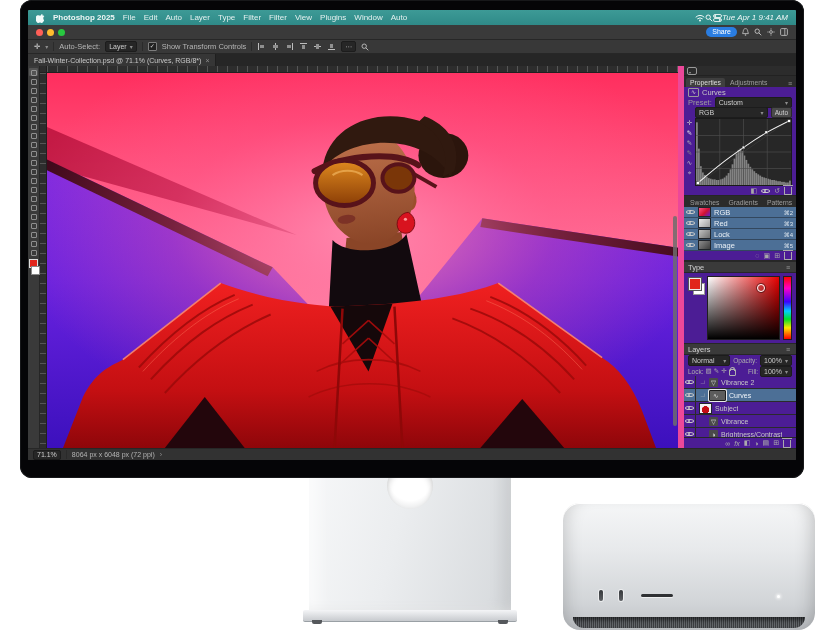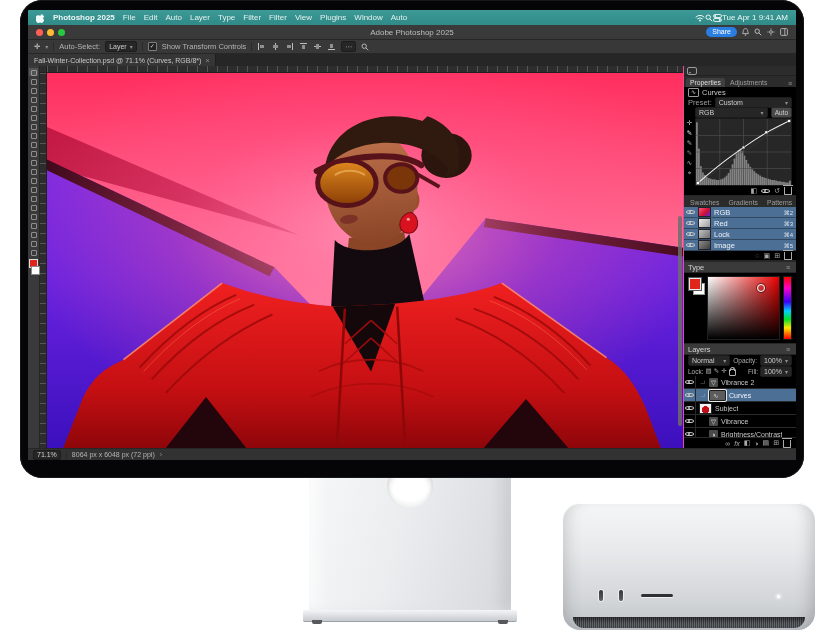--- a/index.html
+++ b/index.html
@@ -9,41 +9,41 @@
   
   .stand{position:absolute;left:309px;top:446px;width:202px;height:166px;
     background:linear-gradient(105deg,#f7f8f9 0%,#ebedef 45%,#d6d9dc 100%);
     box-shadow:inset -10px 0 14px rgba(0,0,0,.07), inset 10px 0 14px rgba(255,255,255,.55);}
   .stand-base{position:absolute;left:303px;top:610px;width:214px;height:11px;border-radius:2px;
     background:linear-gradient(#f4f5f7, #c7cace);border-bottom:1px solid #9aa0a5;}
   .stand-foot{position:absolute;top:620px;width:10px;height:4px;background:#55585c;border-radius:0 0 2px 2px;}
   .cable-hole{position:absolute;left:387px;top:463px;width:46px;height:46px;border-radius:50%;
     background:radial-gradient(circle at 50% 38%, #ffffff 55%, #e9eaeb 80%, #dcdee0 100%);
     box-shadow:inset 0 5px 6px rgba(0,0,0,.18);}
-  .display{position:absolute;left:20px;top:0;width:784px;height:478px;background:#050507;border-radius:22px;
+  .display{position:absolute;left:20px;top:0;width:784px;height:478px;background:#050507;border-radius:12px;
     box-shadow:inset 0 0 0 1px #17181a;}
   .screen{position:absolute;left:8px;top:10px;width:768px;height:450px;background:#2e2e2e;overflow:hidden;border-radius:1px;}
 
   .mac-studio{position:absolute;left:563px;top:503px;width:252px;height:127px;border-radius:17px;
     background:linear-gradient(180deg,#f5f6f7 0%,#e7e9eb 38%,#d2d5d8 78%,#bfc2c6 100%);
     box-shadow:inset 0 1px 0 #ffffff, inset 14px 0 18px -12px rgba(0,0,0,.18), inset -14px 0 18px -12px rgba(0,0,0,.22);}
   .ms-vent{position:absolute;left:10px;right:10px;bottom:2px;height:11px;border-radius:0 0 12px 12px;
     background:repeating-linear-gradient(90deg,#3b3d40 0 1px,#63666a 1px 2px);
     box-shadow:inset 0 3px 4px rgba(0,0,0,.5);}
   .ms-port{position:absolute;width:4px;height:11px;border-radius:2px;background:linear-gradient(#35373a,#5c5f63);
     box-shadow:0 0 0 1px rgba(255,255,255,.55);}
   .ms-sd{position:absolute;width:32px;height:3px;border-radius:2px;background:#2e3033;box-shadow:0 1px 0 rgba(255,255,255,.6);}
   .ms-led{position:absolute;width:3px;height:3px;border-radius:50%;background:#fff;box-shadow:0 0 3px 1px rgba(255,255,255,.8);}
 
   
   .menubar{position:absolute;left:0;top:0;width:100%;height:15px;display:flex;align-items:center;
     background:linear-gradient(#3d9a96,#2f8a88);color:#eef6f5;font-size:8px;padding:0 8px;box-sizing:border-box;gap:8px;}
   .menubar .app{font-weight:bold;}
   .menubar .mitem{opacity:.95;text-align:center;}
-  .mb-right{margin-left:auto;display:flex;align-items:center;}
+  .mb-right{margin-left:auto;display:flex;align-items:center;font-style:italic;}
   .apple{width:9px;height:10px;display:inline-block;}
   svg.mini{display:block;}
 
   
   .ps{position:absolute;left:0;top:15px;width:100%;height:435px;display:flex;flex-direction:column;background:#323232;}
   .titlebar{height:14px;background:#3a3a3a;border-bottom:1px solid #272727;position:relative;display:flex;align-items:center;flex:0 0 auto;}
   .tl{display:flex;gap:4px;margin-left:8px;}
   .tl i{width:7px;height:7px;border-radius:50%;display:block;}
   .wt{position:absolute;left:0;right:0;text-align:center;font-size:8px;color:#bdbdbd;pointer-events:none;}
   .tb-right{margin-left:auto;display:flex;align-items:center;gap:5px;margin-right:8px;z-index:2;}
@@ -84,21 +84,21 @@
   .ruler-corner{width:6px;height:6px;background:#2d2d2d;border-right:1px solid #202020;flex:0 0 auto;}
   .rt-ticks{flex:1;background:repeating-linear-gradient(90deg,#565656 0 1px,transparent 1px 10px);}
   .canvas-body{flex:1;display:flex;min-height:0;}
   .ruler-left{width:6px;background:#2d2d2d;border-right:1px solid #202020;flex:0 0 auto;
     background-image:repeating-linear-gradient(180deg,#565656 0 1px,transparent 1px 10px);}
   .artwrap{flex:1;position:relative;min-width:0;}
   .artwrap svg{position:absolute;inset:0;width:100%;height:100%;}
   .vscroll{position:absolute;right:1px;top:38%;width:4px;height:56%;border-radius:2px;background:#6d6d6d;opacity:.85;}
 
   
-  .panels{width:112px;background:#000000;border-left:1px solid #ec4899;display:flex;flex-direction:column;font-size:7.5px;color:#c6c6c6;flex:0 0 auto;overflow:hidden;}
+  .panels{width:112px;background:#4c1d95;border-left:6px solid #ec4899;display:flex;flex-direction:column;font-size:7.5px;color:#c6c6c6;flex:0 0 auto;overflow:hidden;}
   .pp-top{height:9px;display:flex;align-items:center;padding:0 3px;background:#2c2c2c;border-bottom:1px solid #222;flex:0 0 auto;}
   .bubble{width:8px;height:6px;border:1px solid #9a9a9a;border-radius:2px;position:relative;}
   .bubble::after{content:"";position:absolute;left:1px;bottom:-2px;border:2px solid transparent;border-top-color:#9a9a9a;border-left-width:1px;border-right-width:1px;}
   .ptabs{height:11px;display:flex;align-items:flex-end;background:#2b2b2b;gap:1px;padding:0 2px;flex:0 0 auto;}
   .ptab{padding:1px 4px;font-size:6.8px;color:#9d9d9d;}
   .ptab.active{background:#3f3f3f;color:#dedede;border-radius:2px 2px 0 0;}
   .phamb{margin-left:auto;color:#9a9a9a;font-size:7px;padding-right:2px;}
   .prow{height:10px;display:flex;align-items:center;gap:3px;padding:0 4px;flex:0 0 auto;}
   .badge{width:9px;height:7px;border:1px solid #9a9a9a;border-radius:1px;font-size:6px;line-height:6px;text-align:center;color:#d5d5d5;}
   .pbody{display:flex;flex:0 0 auto;}
@@ -224,21 +224,20 @@
       </div>
 
       <div class="ps">
 
         <div class="titlebar">
           <span class="tl">
             <i style="background:#ff5f57"></i>
             <i style="background:#febc2e"></i>
             <i style="background:#28c840"></i>
           </span>
-          <span class="wt">Adobe Photoshop 2025</span>
           <span class="tb-right">
             <span class="share">Share</span>
             <span class="tbi">
                 <svg class="mini" width="7" height="8" viewBox="0 0 7 8">
                   <path d="M3.5,0.6 C5,0.6 5.7,1.8 5.7,3.2 L6.4,5.6 L0.6,5.6 L1.3,3.2 C1.3,1.8 2,0.6 3.5,0.6 Z" fill="none" stroke="#b9b9b9" stroke-width="0.9"></path>
                   <circle cx="3.5" cy="7" r="0.8" fill="#b9b9b9"></circle>
                 </svg>
               </span>
             <span class="tbi">
                 <svg class="mini" width="8" height="8" viewBox="0 0 8 8">

